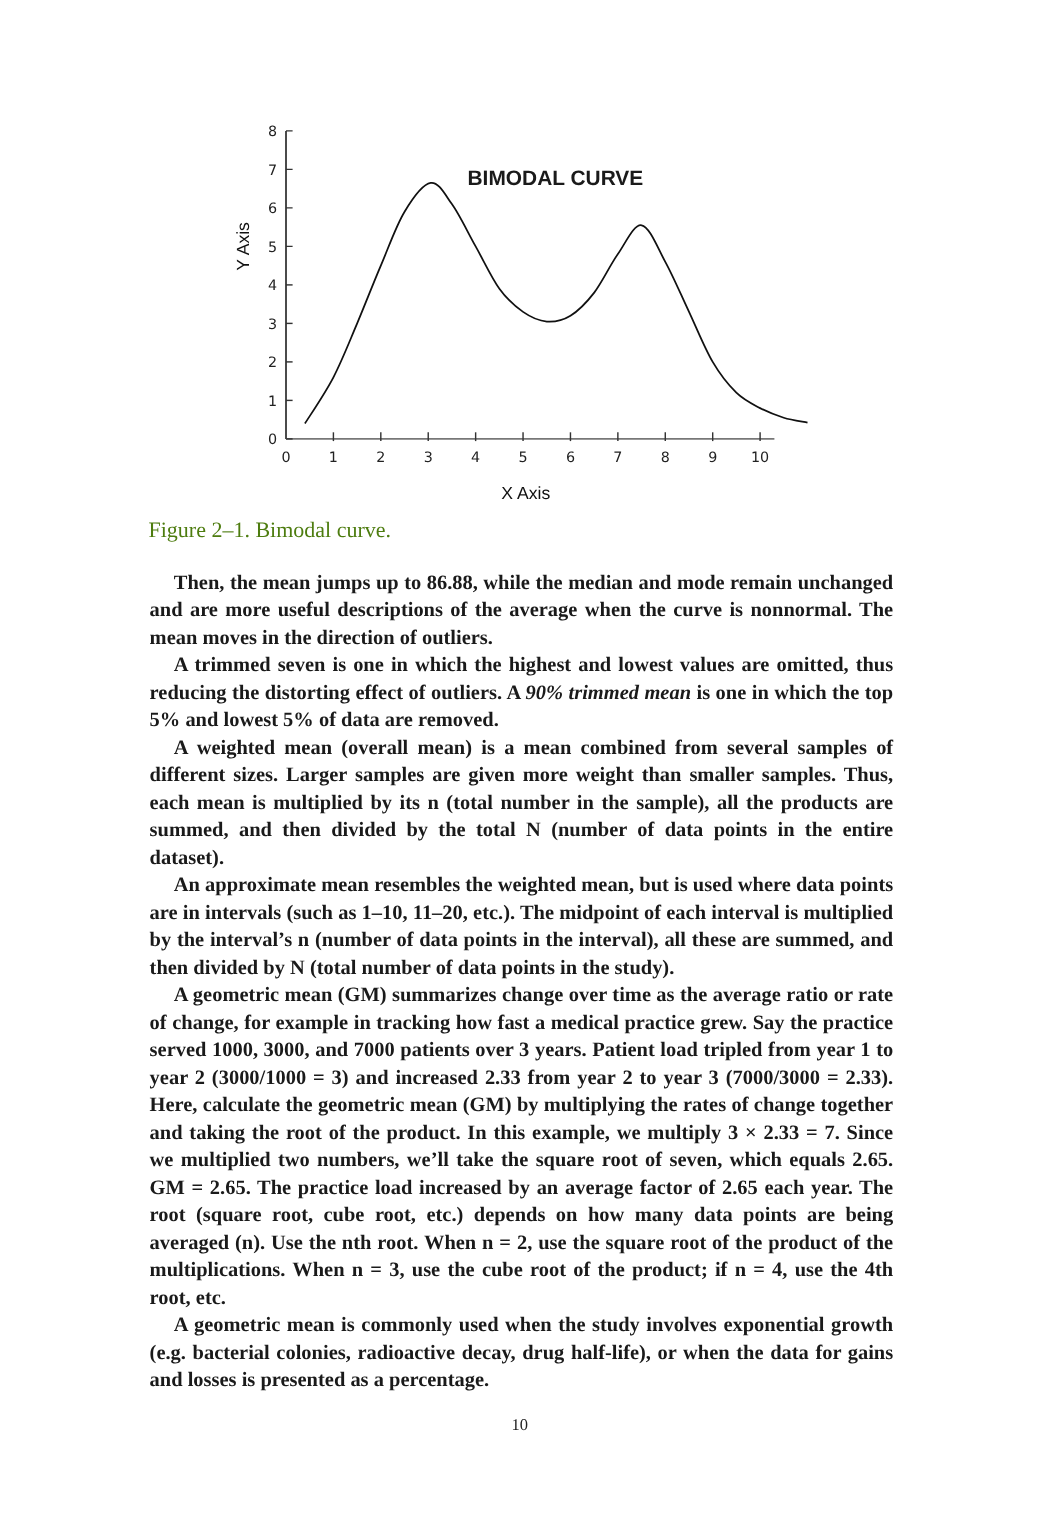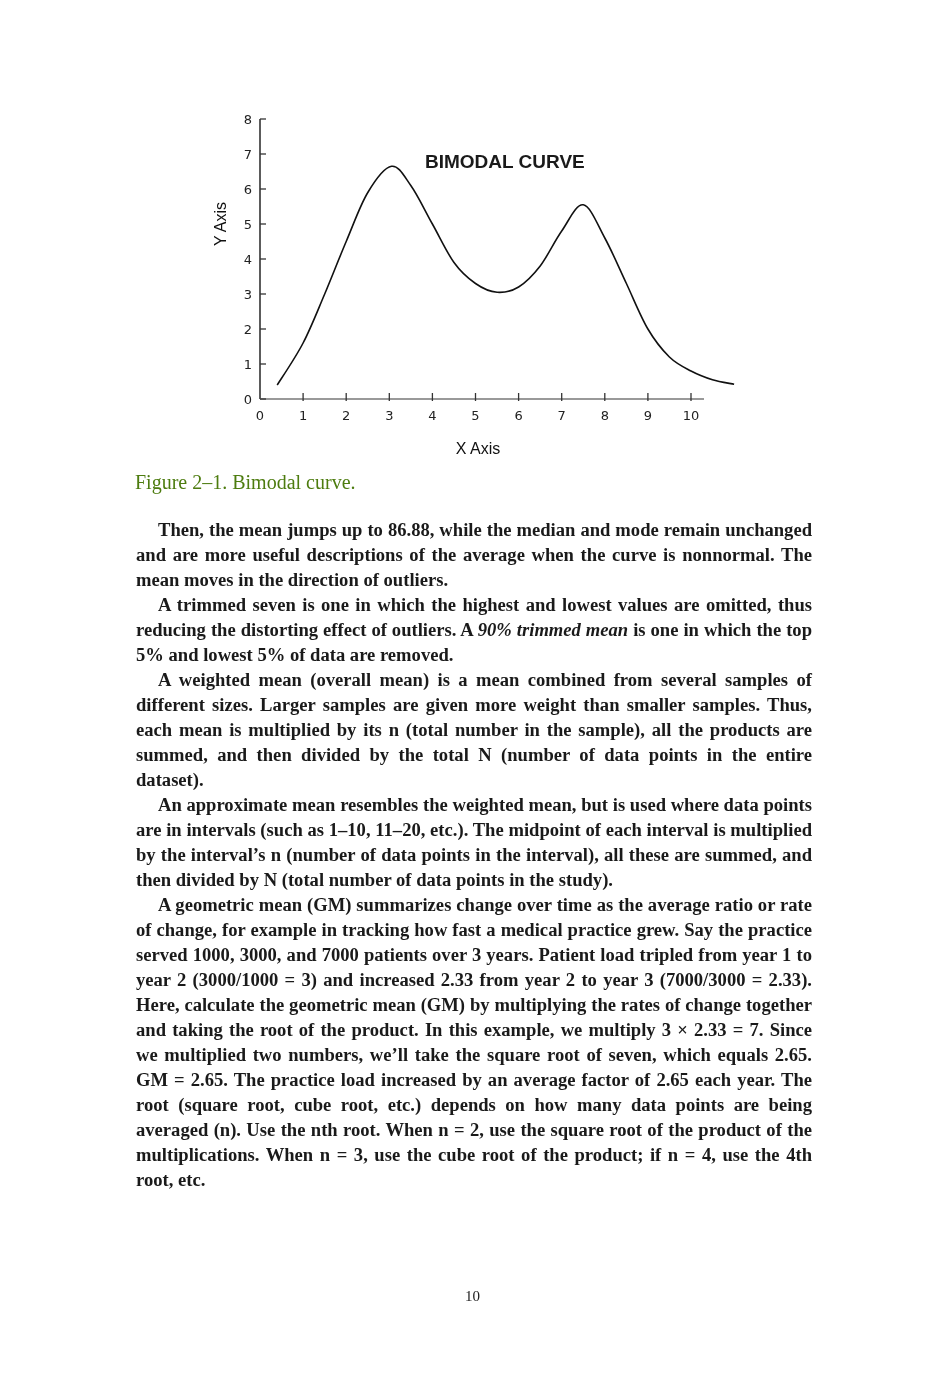--- a/index.html
+++ b/index.html
@@ -87,16 +87,17 @@
   </div>
 
   <div class="caption">Figure 2–1.  Bimodal curve.</div>
 
   <div class="body-text">
     <p>Then, the mean jumps up to 86.88, while the median and mode remain unchanged and are more useful descriptions of the average when the curve is nonnormal. The mean moves in the direction of outliers.</p>
     <p><span>A </span><b>trimmed seven</b><span> is one in which the highest and lowest values are omitted, thus reducing the distorting effect of outliers. A </span><i>90% trimmed mean</i><span> is one in which the top 5% and lowest 5% of data are removed.</span></p>
     <p><span>A </span><b>weighted mean</b><span> (</span><b>overall mean</b><span>)  is a mean combined from several samples of different sizes. Larger samples are given more weight than smaller samples. Thus, each mean is multiplied by its </span><b>n</b><span> (total number in the sample), all the products are summed, and then divided by the total </span><b>N</b><span> (number of data points in the entire dataset).</span></p>
     <p><span>An </span><b>approximate mean</b><span> resembles the weighted mean, but is used where data points are in intervals (such as 1–10, 11–20, etc.). The midpoint of each interval is multiplied by the interval’s </span><b>n</b><span> (number of data points in the interval), all these are summed, and then divided by </span><b>N</b><span> (total number of data points in the study).</span></p>
     <p><span>A </span><b>geometric mean</b><span> (</span><b>GM</b><span>)  summarizes change over time as the average ratio or rate of change, for example in tracking how fast a medical practice grew. Say the practice served 1000, 3000, and 7000 patients over 3 years. Patient load tripled from year 1 to year 2 (3000/1000 = 3) and increased 2.33 from year 2 to year 3 (7000/3000 = 2.33). Here, calculate the geometric mean (GM) by multiplying the rates of change together and taking the root of the product. In this example, we multiply 3 × 2.33 = 7. Since we multiplied two numbers, we’ll take the square root of seven, which equals 2.65. GM = 2.65. The practice load increased by an average factor of 2.65 each year. The root (square root, cube root, etc.) depends on how many data points are being averaged (n). Use the nth root. When n = 2, use the square root of the product of the multiplications. When n = 3, use the cube root of the product; if n = 4, use the 4th root, etc.</span></p>
+    <p>A geometric mean is commonly used when the study involves exponential growth (e.g. bacterial colonies, radioactive decay, drug half-life), or when the data for gains and losses is presented as a percentage.</p>
   </div>
 
   <div class="page-number">10</div>
 </div>
 
 </body></html>

